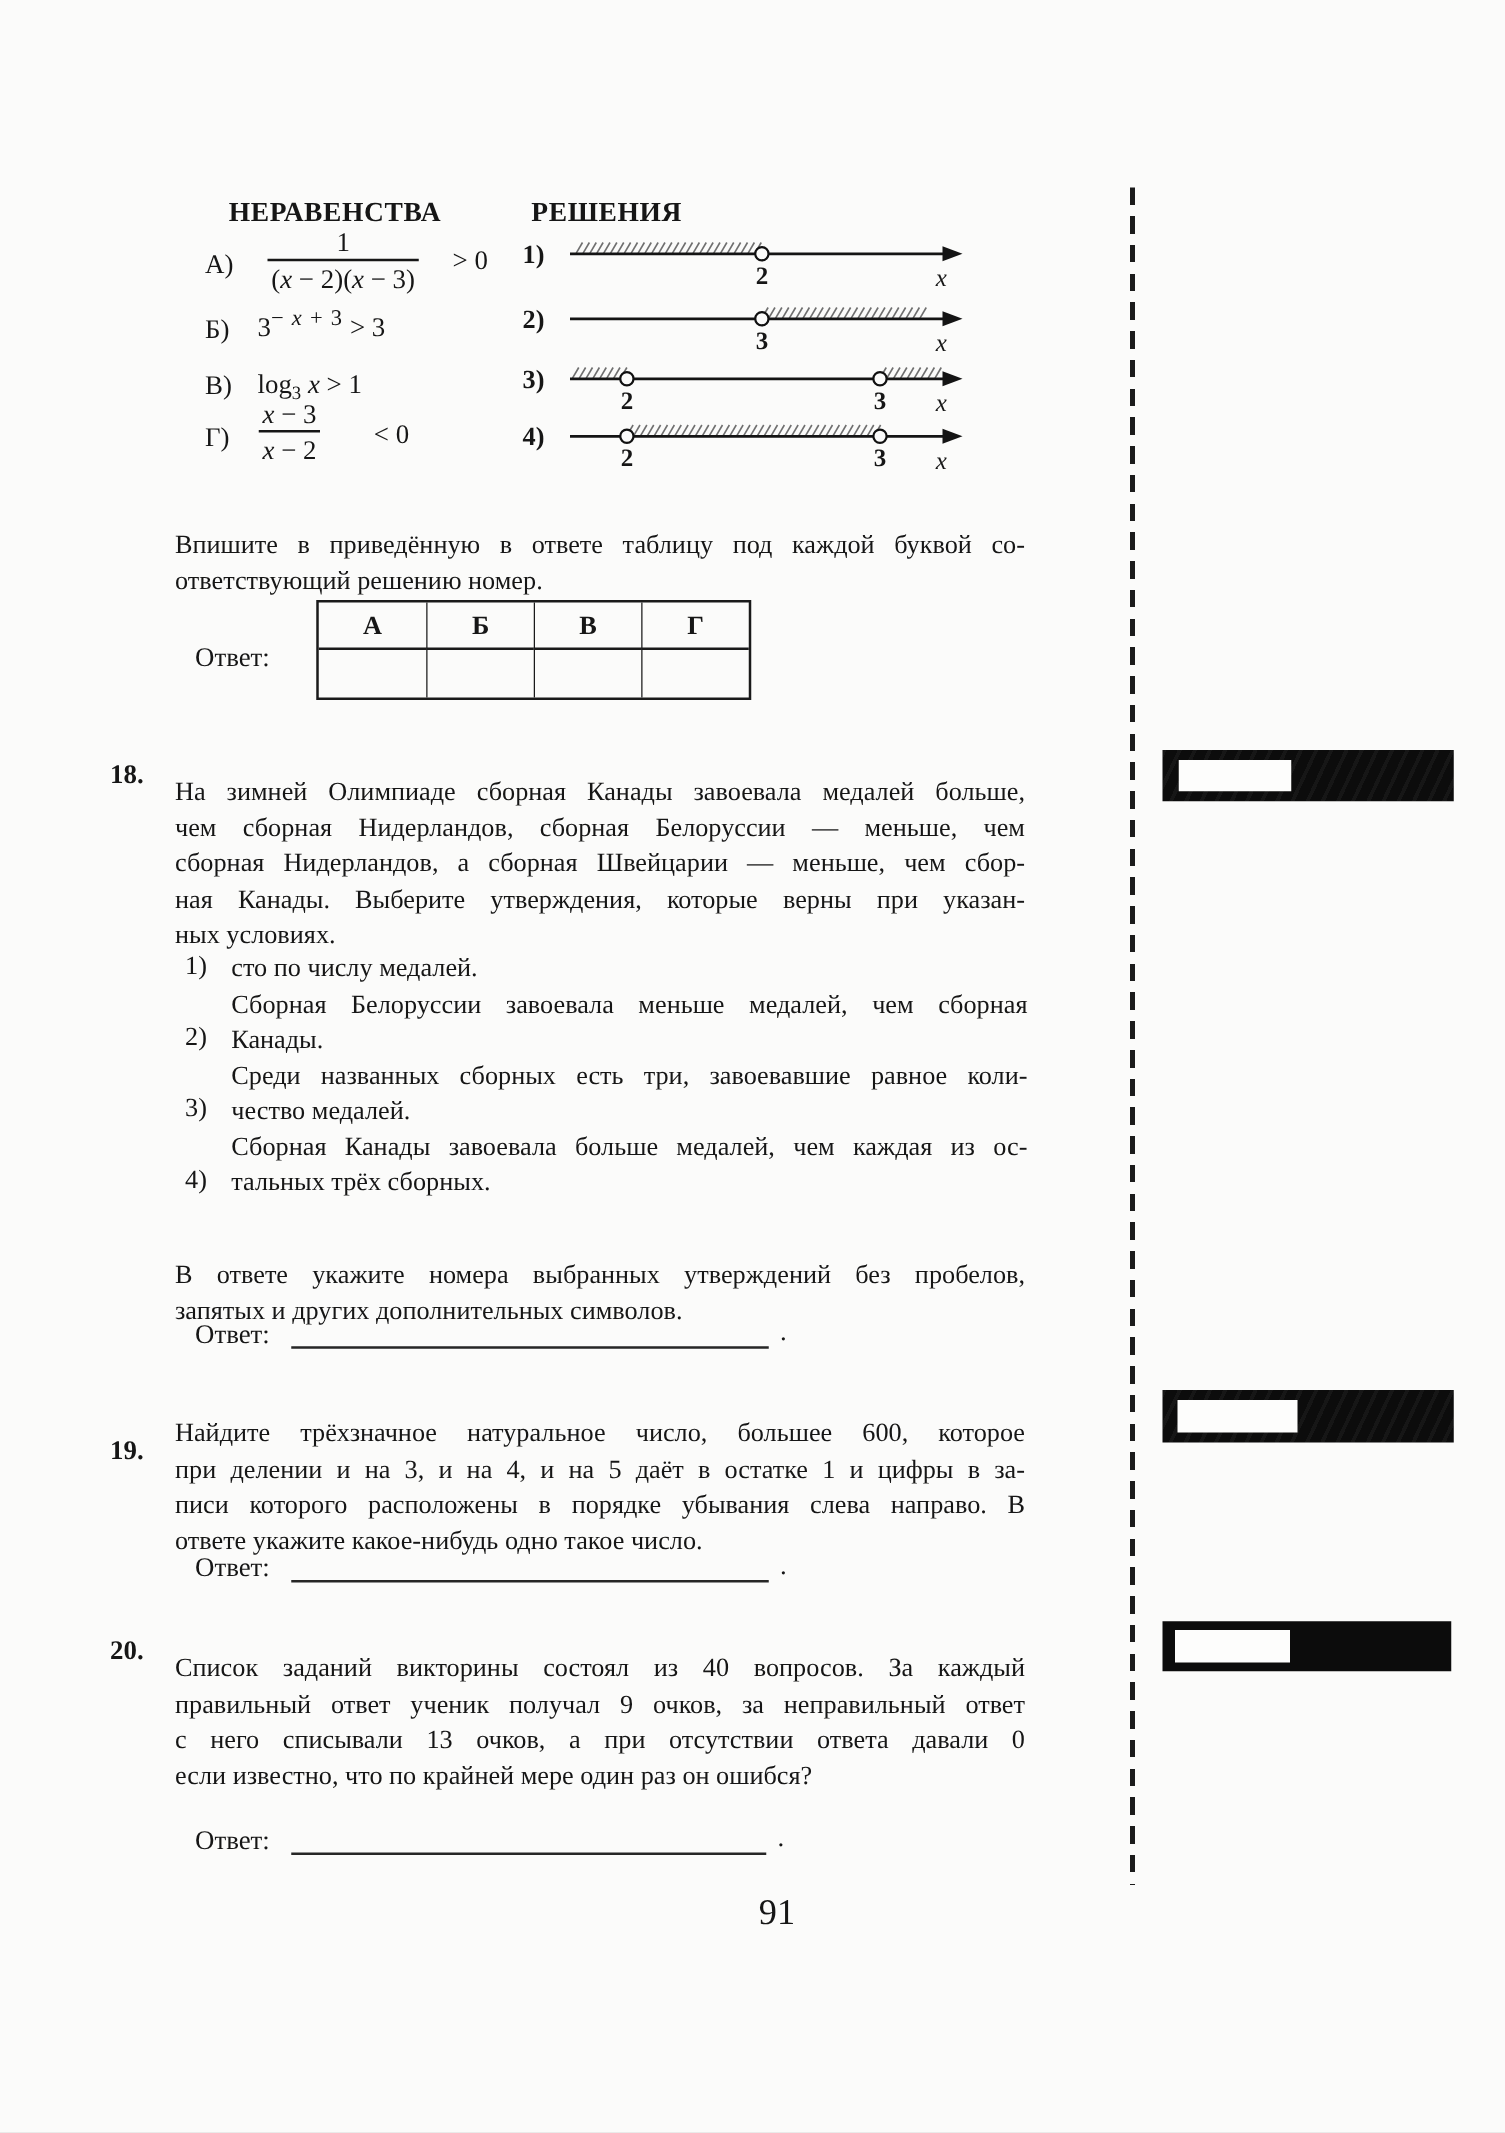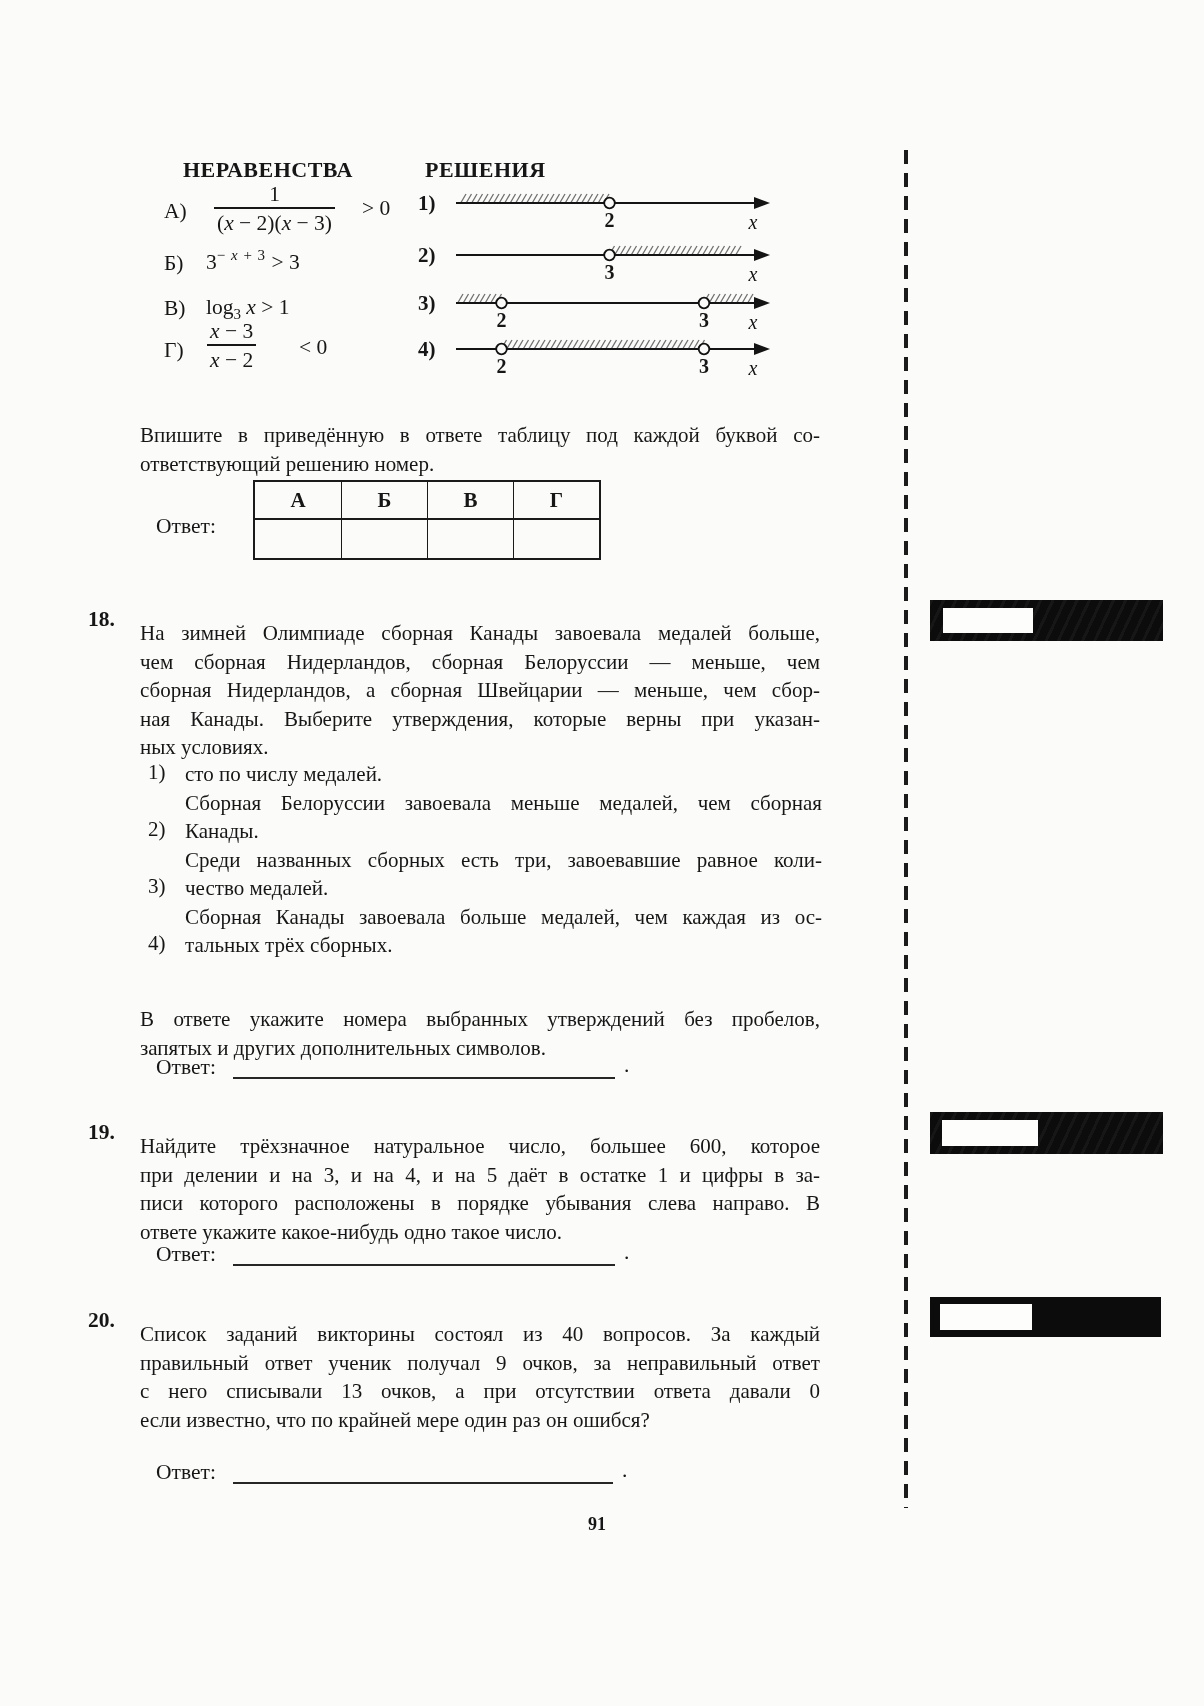--- a/index.html
+++ b/index.html
@@ -16,21 +16,21 @@
   .block{position:absolute;margin-top:12px;}
   .pnum{position:absolute;font-weight:700;font-size:21.5px;}
   
   .match-header{position:absolute;font-weight:700;font-size:22px;letter-spacing:.5px;}
   .ineq-label{position:absolute;font-size:21.5px;}
   .expr{position:absolute;font-size:21.5px;}
   .frac{display:inline-flex;flex-direction:column;align-items:center;text-align:center;}
   .frac .fnum{display:block;padding:0 4px;line-height:26px;}
   .frac .fden{display:block;border-top:2.2px solid #161616;padding:1px 3px 0 3px;line-height:26px;}
   .rel{position:absolute;font-size:21.5px;}
-  .sup{font-size:15px;position:relative;top:-9px;letter-spacing:1px;}
+  .sup{font-size:18px;position:relative;top:-9px;letter-spacing:1px;}
   .sub{font-size:15px;position:relative;top:5px;}
   .mvar, i{font-style:italic;}
   
   #number-lines{position:absolute;left:418px;top:186px;width:380px;height:215px;}
   .nlrow{position:absolute;left:0;display:flex;}
   .nllabel{width:34px;font-size:21px;font-weight:600;padding-top:5px;}
   
   .ans-table{position:absolute;display:grid;grid-template-columns:repeat(4,86px);grid-auto-rows:38px;border:2px solid #1a1a1a;background:#fbfbfa;}
   .ans-cell{border-left:1.7px solid #1a1a1a;display:flex;align-items:center;justify-content:center;font-size:21px;font-weight:600;}
   .ans-cell.c0{border-left:none;}
@@ -46,21 +46,21 @@
   
   .dashed-rule{
     position:absolute;left:904px;top:150px;width:3.5px;height:1358px;
     background:repeating-linear-gradient(#1b1b1b 0 14px,transparent 14px 23px);
   }
   .redact-box{position:absolute;background:#0c0c0c;}
   .redact-box .speck{position:absolute;inset:0;
     background:repeating-linear-gradient(115deg,rgba(90,90,90,.35) 0 3px,transparent 3px 11px);
     mix-blend-mode:screen;opacity:.35;}
   .answer-window{position:absolute;background:#fdfdfc;}
-  .page-number{position:absolute;font-size:18px;width:48px;text-align:left;font-weight:bold;}
+  .page-number{position:absolute;font-size:29px;width:48px;text-align:right;}
 </style>
 </head>
 <body>
 
 <div class="page">
 
   <div class="dashed-rule"></div>
 
   <div class="redact-box" style="left:930px;top:600px;width:233px;height:41px;">
     <div class="speck"></div>
@@ -307,21 +307,21 @@
       <div class="tline j">В ответе укажите номера выбранных утверждений без пробелов,</div>
       <div class="tline l">запятых и других дополнительных символов.</div>
     </div>
 
     <div class="alabel" style="left:156px;top:1055px;">Ответ:</div>
     <div class="aline" style="left:233px;top:1077px;width:382px;"></div>
     <div class="aperiod" style="left:624px;top:1053px;">.</div>
   </section>
 
   <section>
-    <div class="pnum" style="left:88px;top:1120px;">19.</div>
+    <div class="pnum" style="left:88px;top:1148px;">19.</div>
     <div class="block" style="left:140px;top:1120px;width:680px;">
       <div class="tline j">Найдите трёхзначное натуральное число, большее 600, которое</div>
       <div class="tline j">при делении и на 3, и на 4, и на 5 даёт в остатке 1 и цифры в за-</div>
       <div class="tline j">писи которого расположены в порядке убывания слева направо. В</div>
       <div class="tline l">ответе укажите какое-нибудь одно такое число.</div>
     </div>
     <div class="alabel" style="left:156px;top:1242px;">Ответ:</div>
     <div class="aline" style="left:233px;top:1264px;width:382px;"></div>
     <div class="aperiod" style="left:624px;top:1240px;">.</div>
   </section>

